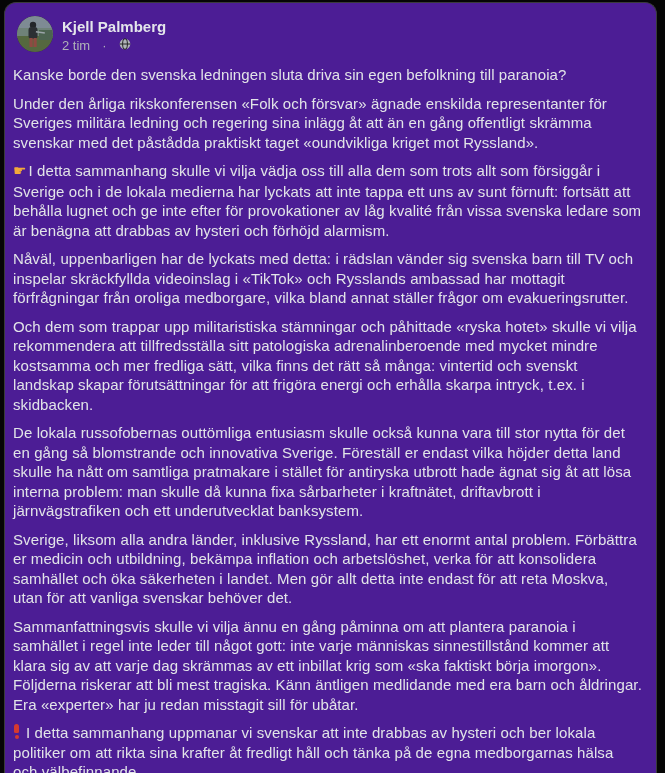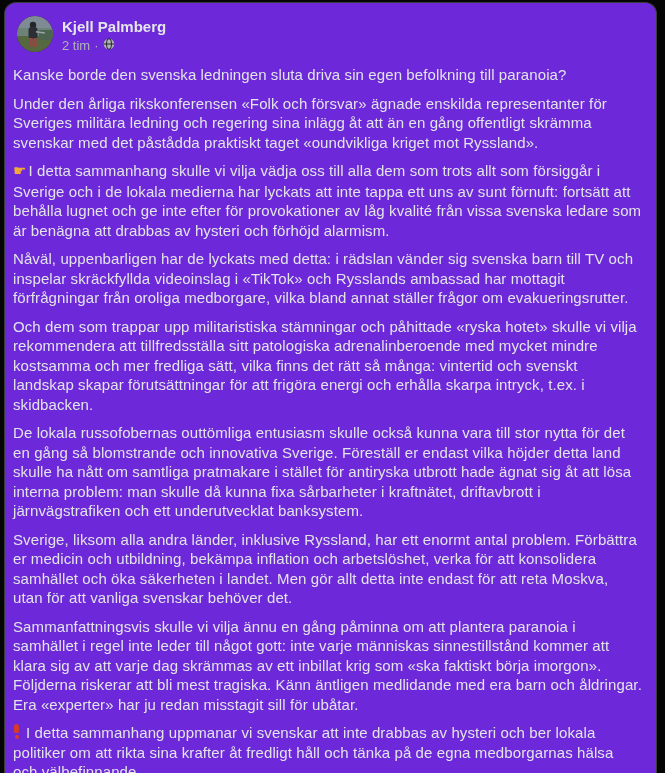--- a/index.html
+++ b/index.html
@@ -6,21 +6,21 @@
   html, body {
     width: 665px; height: 773px;
     background: #050505;
     overflow: hidden;
     font-family: "Liberation Sans", "DejaVu Sans", sans-serif;
   }
   .post-card {
     position: absolute;
     left: 4px; top: 2px;
     width: 653px; height: 771px;
-    background: #6d28d9;
+    background: #4c1d95;
     border: 1px solid #3a3b3c;
     border-bottom: none;
     border-radius: 12px 12px 0 0;
     overflow: hidden;
   }
   .post-header {
     display: flex;
     align-items: flex-start;
     gap: 9px;
     padding: 13px 12px 0 12px;
@@ -37,21 +37,21 @@
   .author-name {
     font-size: 15px;
     font-weight: 700;
     color: #e4e6eb;
     line-height: 19px;
     cursor: pointer;
   }
   .post-meta {
     display: flex;
     align-items: center;
-    gap: 4px;
+    gap: 12px;
     font-size: 13px;
     color: #b0b3b8;
     line-height: 17px;
     margin-top: 1px;
   }
   .timestamp { cursor: pointer; }
   .globe { display: inline-block; vertical-align: middle; }
   .post-body { padding: 0 14px 0 8px; }
   .post-body p {
     font-size: 15px;

